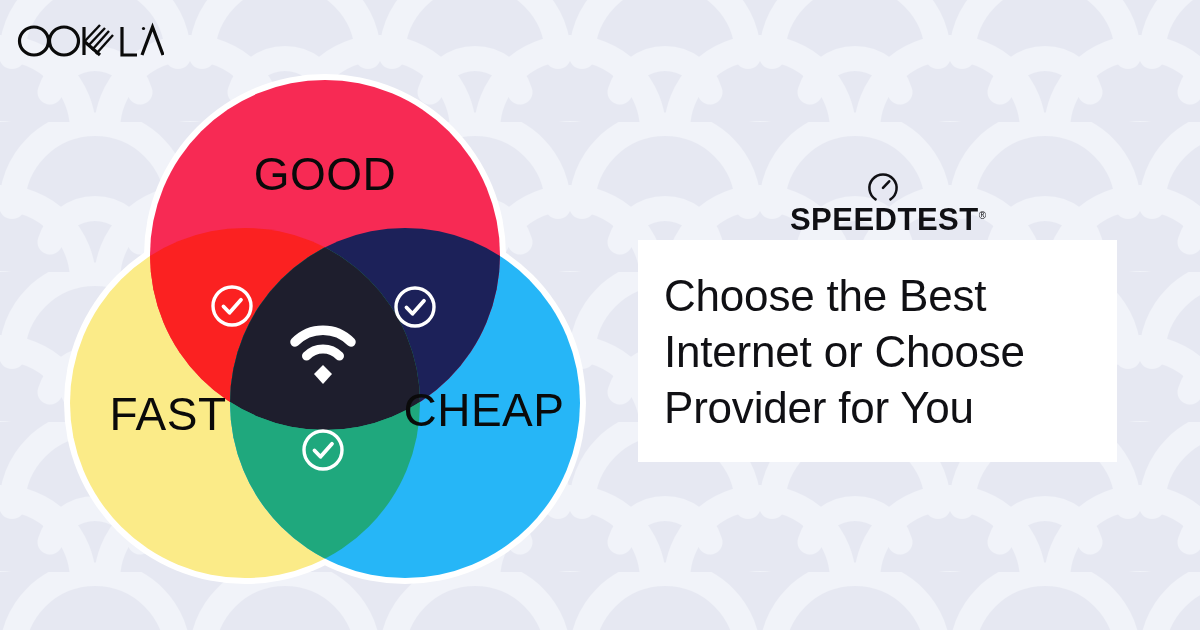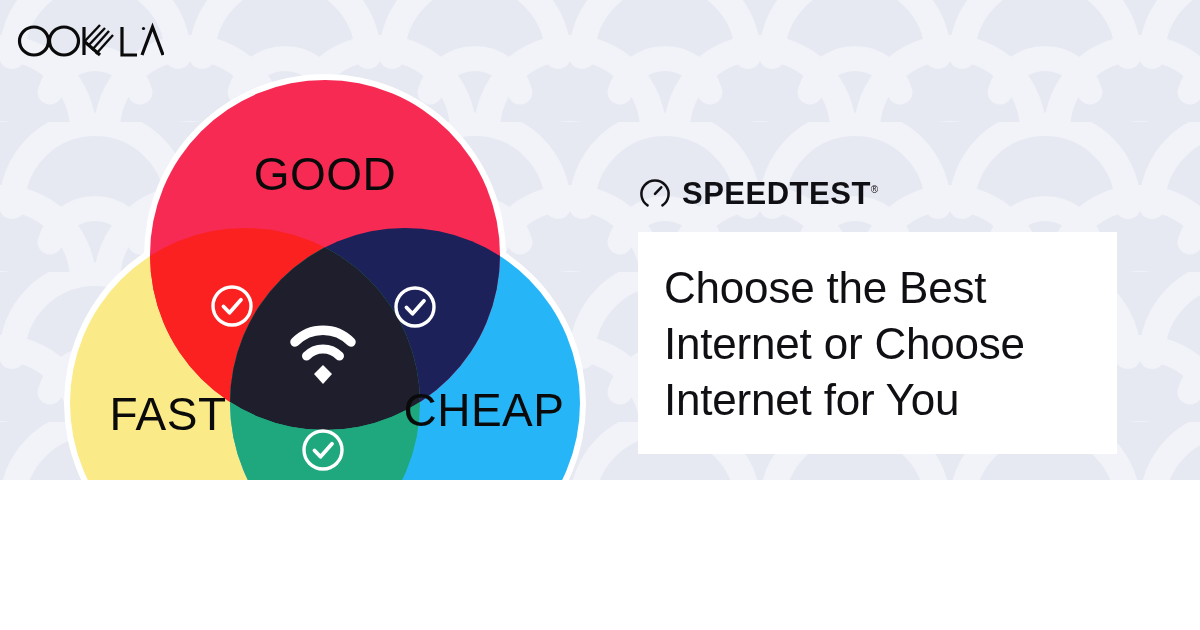--- a/index.html
+++ b/index.html
@@ -4,21 +4,21 @@
 <title>Speedtest — Choose the Best Internet or Mobile Provider for You</title>
 <style>
   html, body {
     margin: 0;
     padding: 0;
     background: #ffffff;
   }
   .canvas {
     position: relative;
     width: 1200px;
-    height: 480px;
+    height: 630px;
     overflow: hidden;
     background-color: #e6e8f2;
     font-family: "Liberation Sans", sans-serif;
   }
   .bg-pattern {
     position: absolute;
     inset: 0;
     width: 1200px;
     height: 630px;
     z-index: 0;
@@ -58,21 +58,21 @@
     position: absolute;
     left: 638px;
     top: 170px;
     width: 500px;
     z-index: 4;
   }
   .speedtest-lockup {
     display: flex;
     align-items: center;
     height: 46px;
-    margin-bottom: 16px;
+    flex-direction: column;
   }
   .speedtest-gauge {
     width: 34px;
     height: 34px;
     margin-right: 10px;
     flex: 0 0 auto;
   }
   .speedtest-wordmark {
     position: relative;
     font-family: "Liberation Sans", sans-serif;
@@ -91,20 +91,21 @@
   }
 
   .headline-card {
     width: 479px;
     min-height: 212px;
     background: #ffffff;
     box-sizing: border-box;
     padding: 28px 40px 26px 26px;
     display: flex;
     align-items: center;
+    margin-top: 24px;
   }
   .headline {
     margin: 0;
     font-family: "Liberation Sans", sans-serif;
     font-weight: 300;
     font-size: 44px;
     line-height: 1.27;
     color: #101014;
     letter-spacing: -0.2px;
   }
@@ -238,19 +239,19 @@
       </svg>
       <div class="speedtest-wordmark">
         <span>SPEEDTEST</span><span class="speedtest-tm">®</span>
       </div>
     </div>
 
     <div class="headline-card">
       <h1 class="headline">
         <span>Choose the Best</span><br>
         <span>Internet or Choose</span><br>
-        <span>Internet for You</span>
+        <span>Provider for You</span>
       </h1>
     </div>
 
   </div>
 
 </div>
 
 </body></html>

